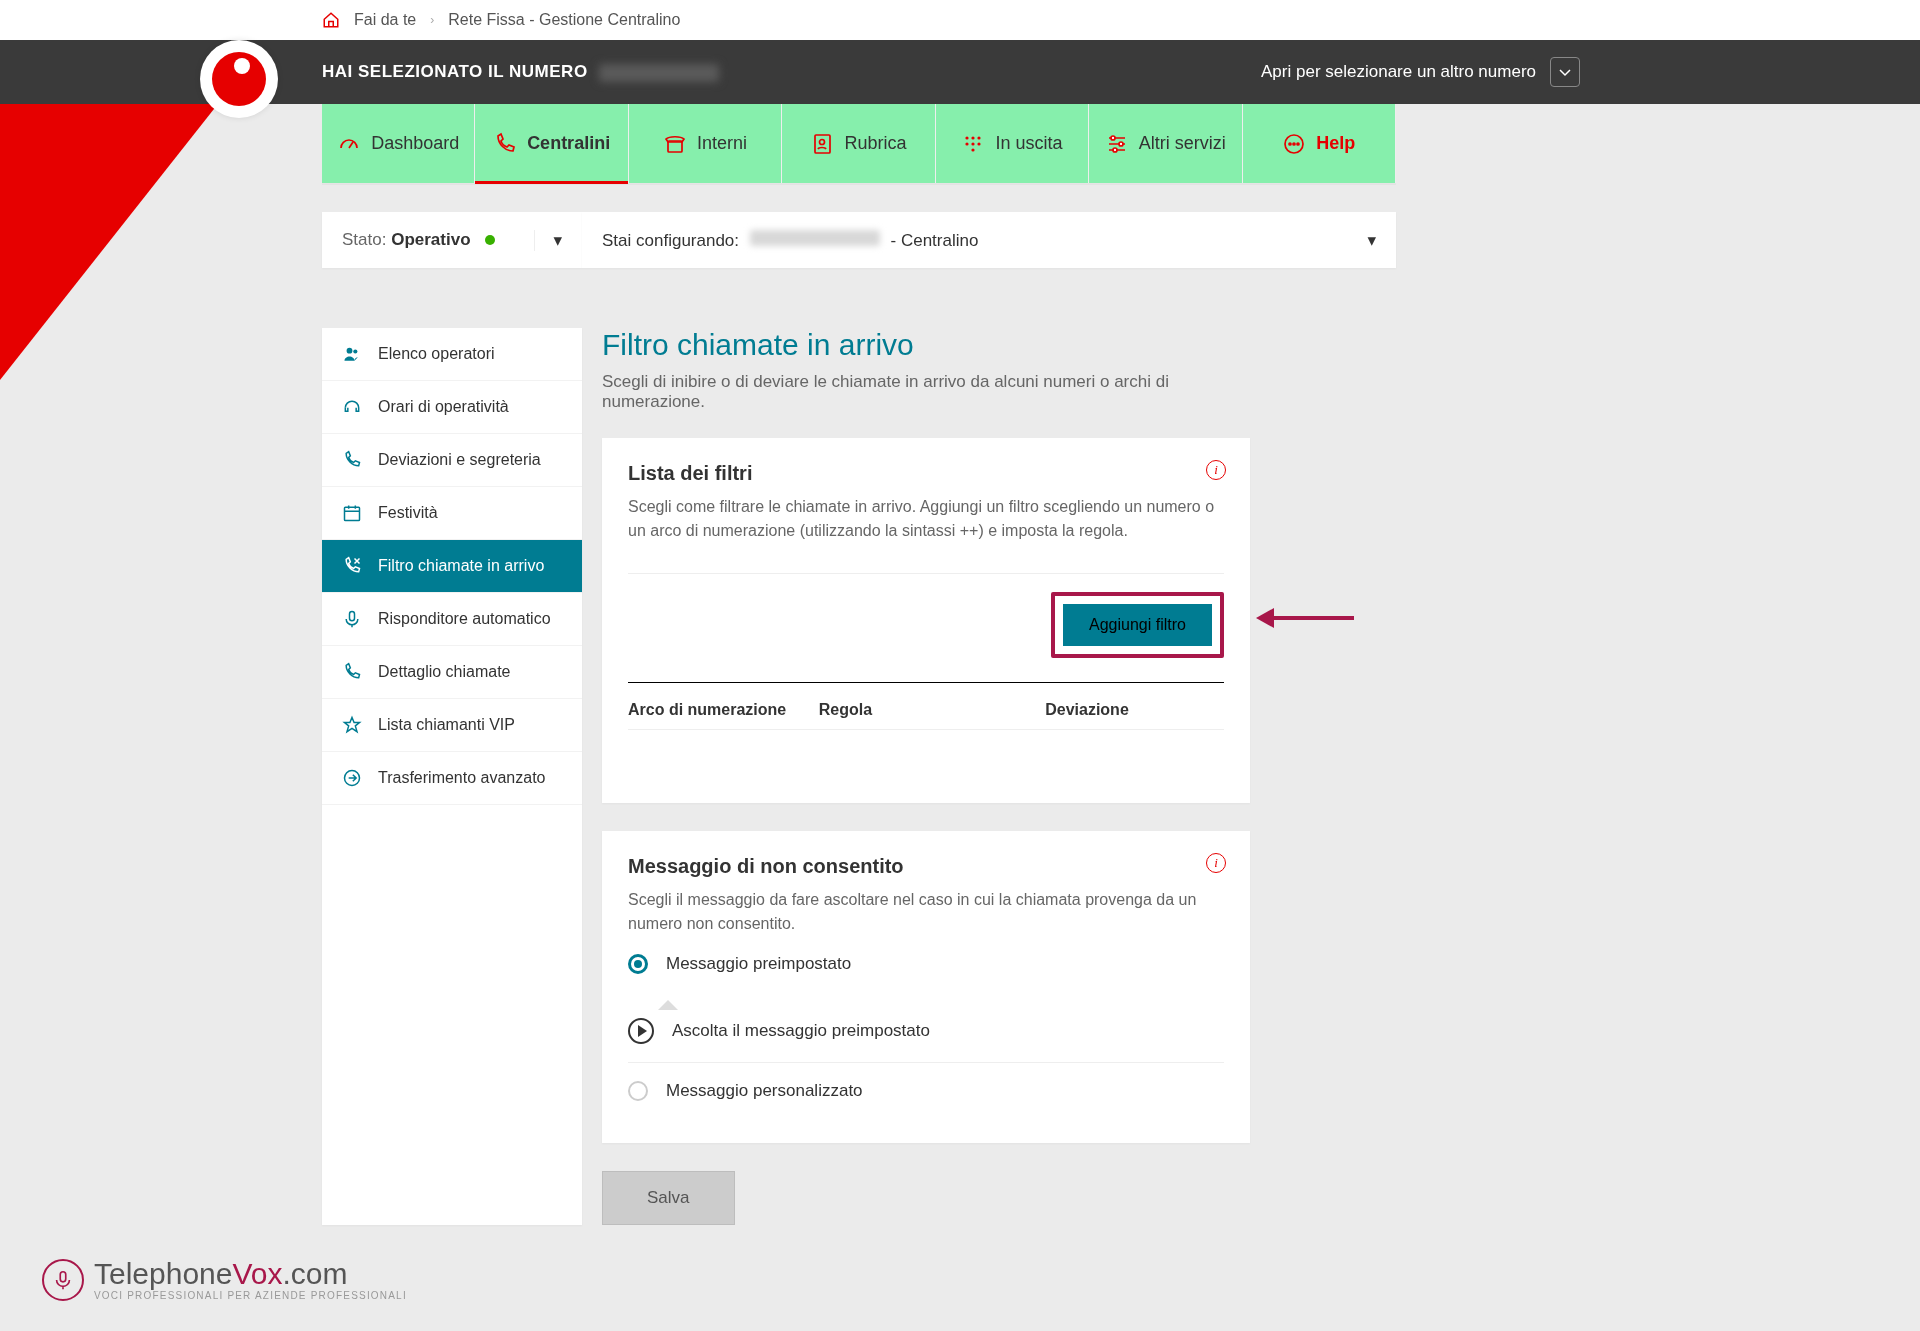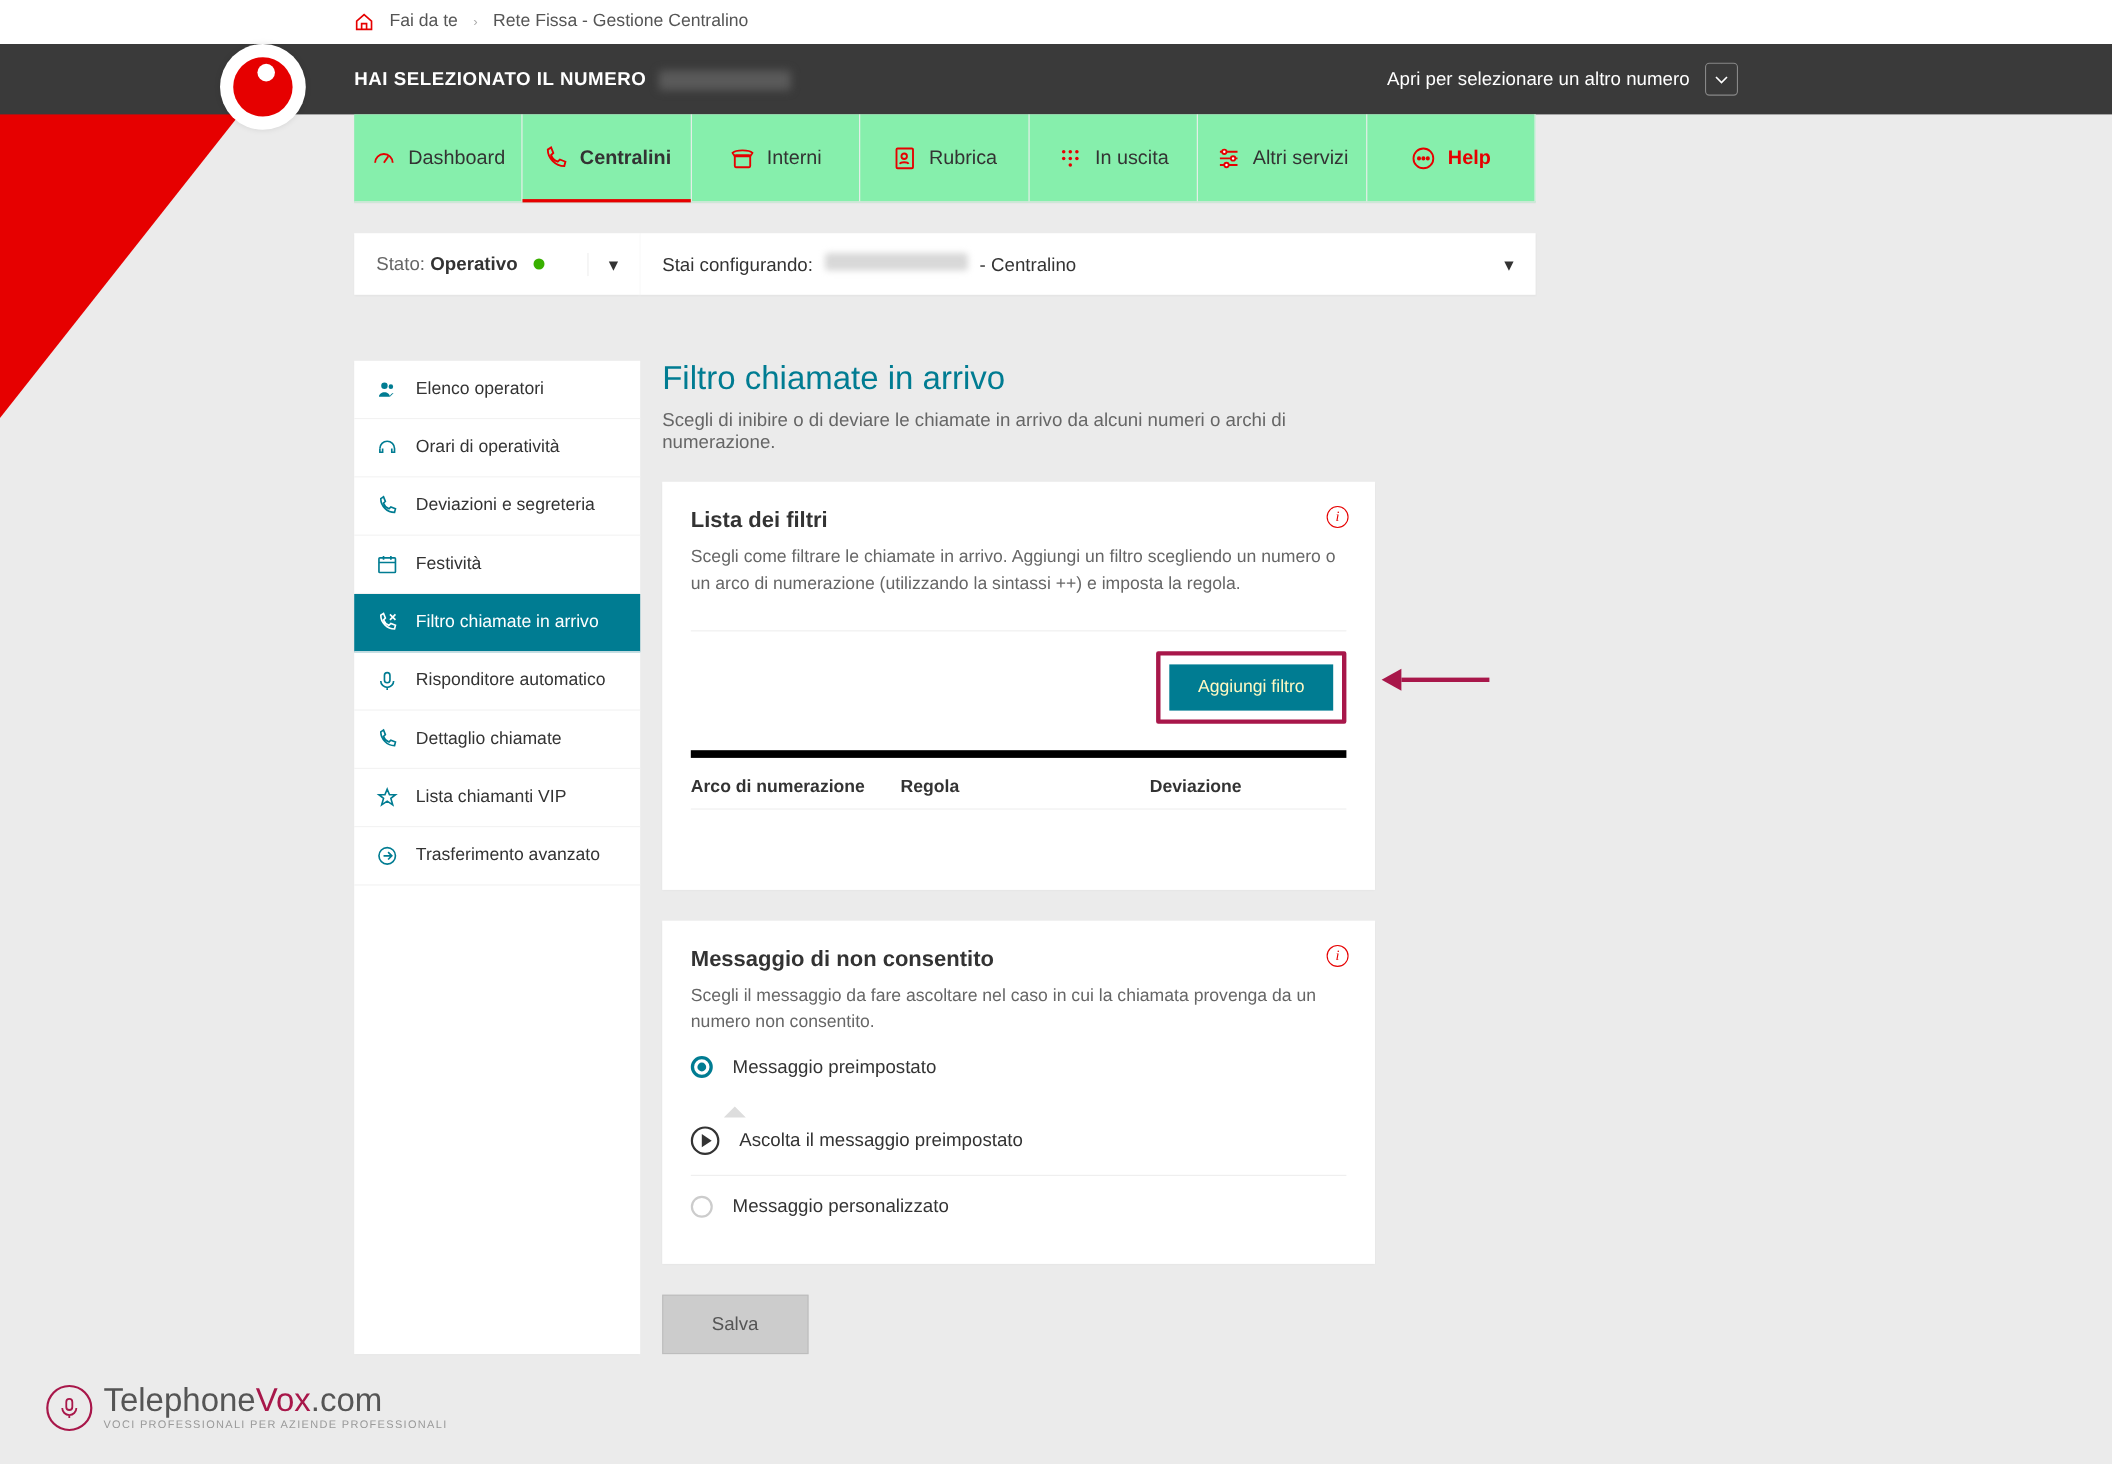--- a/index.html
+++ b/index.html
@@ -187,21 +187,21 @@
     border-top:1px solid #eee;
     position:relative;
   }
   .highlight-box{
     border:4px solid #a8174a;
     padding:8px;
     border-radius:2px;
   }
   .add-btn{
     background:#007c92;
-    color:#fef9c3;
+    color:#000000;
     border:none;
     padding:12px 26px;
     font-size:16px;
     cursor:pointer;
   }
   .arrow-annot{
     position:absolute;
     right:-130px;
     top:50%;
     transform:translateY(-50%);
@@ -210,21 +210,21 @@
   }
   .arrow-annot .line{width:80px;height:4px;background:#a8174a;}
   .arrow-annot .head{
     width:0;height:0;
     border-top:10px solid transparent;
     border-bottom:10px solid transparent;
     border-right:18px solid #a8174a;
   }
   .table-head{
     margin-top:20px;
-    border-top:7px solid #000000;
+    border-top:1px solid #000000;
     display:flex;
     padding:18px 0 10px;
     font-size:16px;
     font-weight:700;
     color:#333;
   }
   .table-head div:nth-child(1){width:32%;}
   .table-head div:nth-child(2){width:38%;}
   .table-head div:nth-child(3){width:30%;}
   .table-empty{height:50px;border-top:1px solid #eee;}

